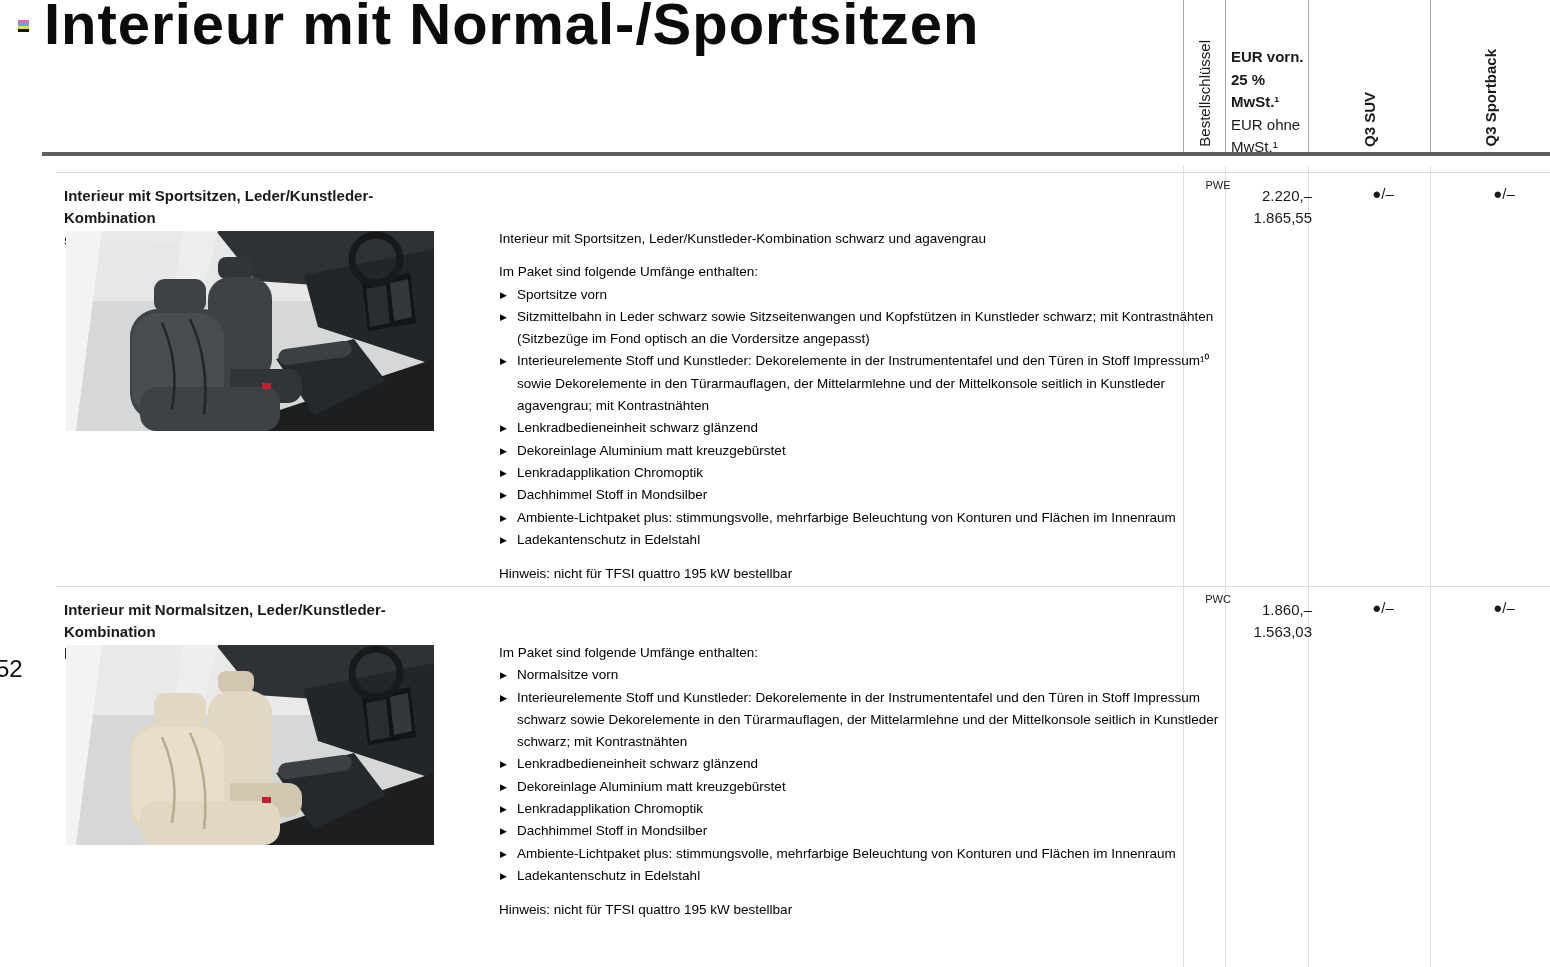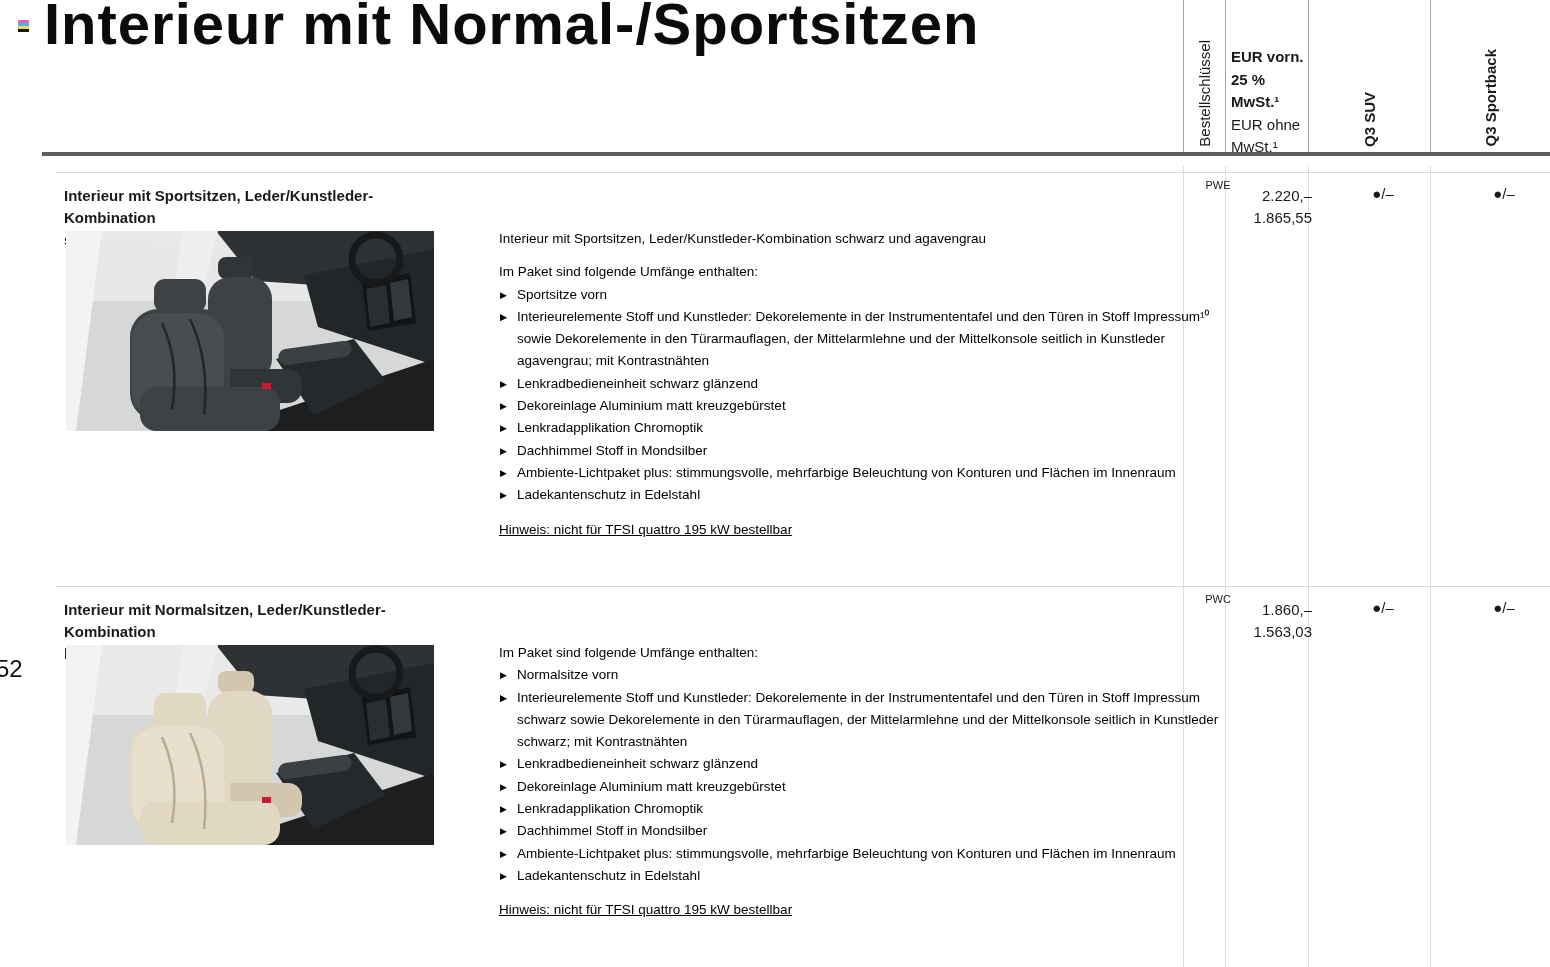--- a/index.html
+++ b/index.html
@@ -49,21 +49,21 @@
                    --seat:#3e4246; --seat-hi:#565b60; --seat-dk:#31353a; --seat-line:#23262a; }
   .variant-beige { --bg:#d6d8d7; --bg-hi:#e9eae8; --window:#2f3234; --dash:#232628;
                    --seat:#e1d8c4; --seat-hi:#efe8d7; --seat-dk:#d2c7ae; --seat-line:#b9ab8f; }
 
   .desc { position:absolute; left:437px; top:56px; width:744px; font-size:13.5px; line-height:22.3px; color:#000000;margin-left:48px; }
   .desc .intro { margin:0 0 11px 0; }
   .desc .pkg-heading { margin:0; }
   .desc ul.bullets { list-style:none; margin:0; padding:0; }
   .desc li { position:relative; padding-left:18px; }
   .bullet-marker { position:absolute; left:1px; top:0; font-size:9px; line-height:22.3px; }
-  .desc .note { margin:12px 0 0 0;text-decoration:underline; }
+  .desc .note { margin:12px 0 0 0; }
 
   .cell-code { position:absolute; left:1183px; top:7px; width:42px; text-align:center; font-size:11px; }
   .cell-price { position:absolute; left:1225px; top:13px; width:73px; text-align:right; font-size:15px; line-height:22.3px; }
   .price-incl { font-weight:400; }
   .cell-suv { position:absolute; left:1308px; top:13px; width:122px; text-align:center; font-size:15px; }
   .cell-sportback { position:absolute; left:1430px; top:13px; width:120px; text-align:center; font-size:15px; }
 
   .page-number { position:absolute; left:-4px; top:655px; font-size:24px; line-height:28px; color:#111; }
 </style>
 </head>
@@ -142,21 +142,21 @@
         <path d="M124 88 q20 42 14 96" stroke="var(--seat-line)" stroke-width="2.5" fill="none"></path>
         <rect x="196" y="152" width="9" height="6" fill="#c41e30"></rect>
       </svg>
     </div>
 
     <div class="desc">
       <p class="intro">Interieur mit Sportsitzen, Leder/Kunstleder-Kombination schwarz und agavengrau</p>
       <p class="pkg-heading">Im Paket sind folgende Umfänge enthalten:</p>
       <ul class="bullets">
               <li><span class="bullet-marker">▶</span><span>Sportsitze vorn</span></li>
-              <li><span class="bullet-marker">▶</span></li>
+              <li><span class="bullet-marker">▶</span><span>Sitzmittelbahn in Leder schwarz sowie Sitzseitenwangen und Kopfstützen in Kunstleder schwarz; mit Kontrastnähten (Sitzbezüge im Fond optisch an die Vordersitze angepasst)</span></li>
               <li><span class="bullet-marker">▶</span><span>Interieurelemente Stoff und Kunstleder: Dekorelemente in der Instrumententafel und den Türen in Stoff Impressum¹⁰ sowie Dekorelemente in den Türarmauflagen, der Mittelarmlehne und der Mittelkonsole seitlich in Kunstleder agavengrau; mit Kontrastnähten</span></li>
               <li><span class="bullet-marker">▶</span><span>Lenkradbedieneinheit schwarz glänzend</span></li>
               <li><span class="bullet-marker">▶</span><span>Dekoreinlage Aluminium matt kreuzgebürstet</span></li>
               <li><span class="bullet-marker">▶</span><span>Lenkradapplikation Chromoptik</span></li>
               <li><span class="bullet-marker">▶</span><span>Dachhimmel Stoff in Mondsilber</span></li>
               <li><span class="bullet-marker">▶</span><span>Ambiente-Lichtpaket plus: stimmungsvolle, mehrfarbige Beleuchtung von Konturen und Flächen im Innenraum</span></li>
               <li><span class="bullet-marker">▶</span><span>Ladekantenschutz in Edelstahl</span></li>
             </ul>
       <p class="note">Hinweis: nicht für TFSI quattro 195 kW bestellbar</p>
     </div>

